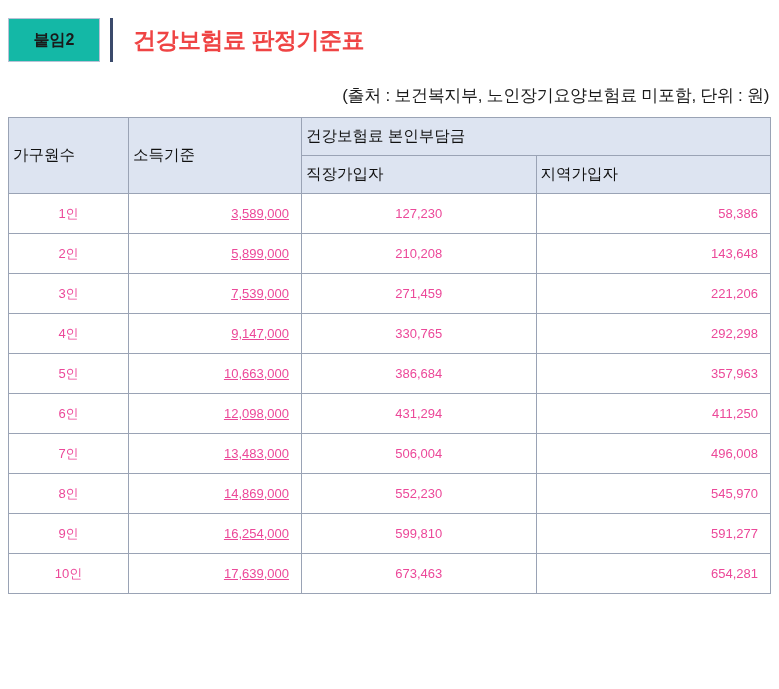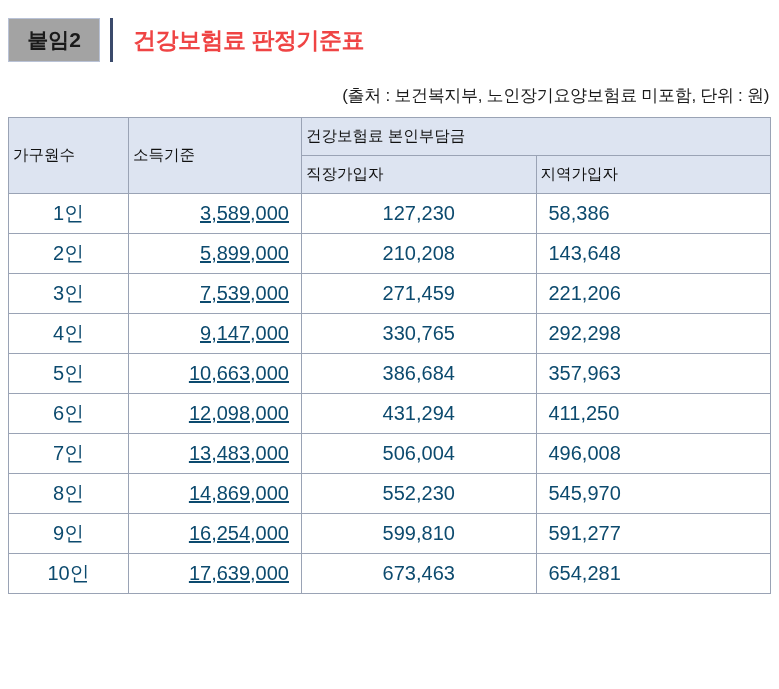--- a/index.html
+++ b/index.html
@@ -24,26 +24,26 @@
 
   
   .doc-header {
     display: flex;
     align-items: stretch;
     margin: 18px 8px 0 8px;
     height: 44px;
   }
   .attach-badge {
     width: 92px;
-    background: #a3a3a3;
+    background: #14b8a6;
     border: 1px solid #b9c2d6;
     display: flex;
     align-items: center;
     justify-content: center;
-    font-size: 21px;
+    font-size: 16px;
     font-weight: bold;
     color: #1a1a1a;
     box-sizing: border-box;
   }
   .title-wrap {
     flex: 1;
     display: flex;
     align-items: center;
     padding-left: 20px;
     border-left: 3px solid #3b4a6b;
@@ -90,37 +90,37 @@
   }
   thead th.tall {
     height: 76px;
   }
   thead th.sub {
     height: 38px;
   }
   tbody td {
     height: 40px;
     padding: 0 12px;
-    font-size: 20px;
-    color: #0c4a6e;
+    font-size: 13px;
+    color: #ec4899;
   }
   td.col-house {
     text-align: center;
     width: 120px;
   }
   td.col-income {
     text-align: right;
     width: 175px;
     text-decoration: underline;
   }
   td.col-emp {
     text-align: center;
   }
   td.col-reg {
-    text-align: left;
+    text-align: right;
   }
   th.col-house { width: 120px; }
   th.col-income { width: 173px; }
 </style>
 </head>
 <body>
 
 <div class="page">
 
   <div class="doc-header">

